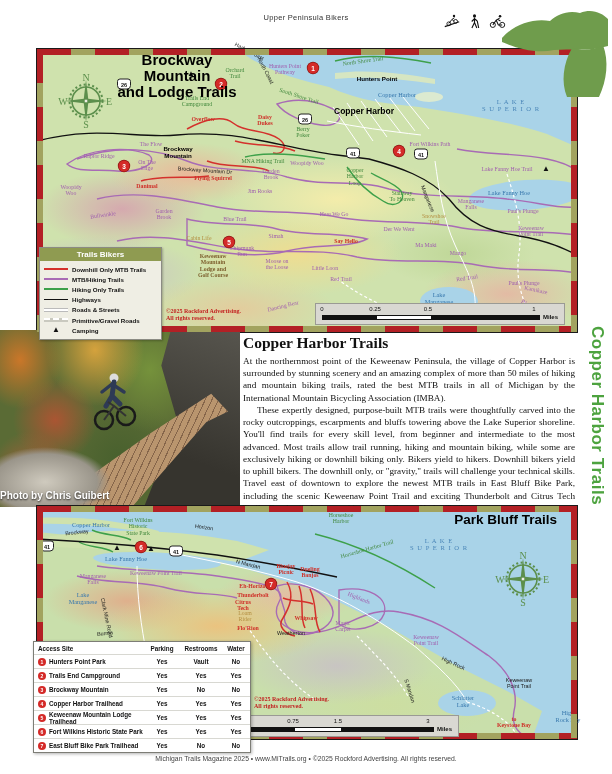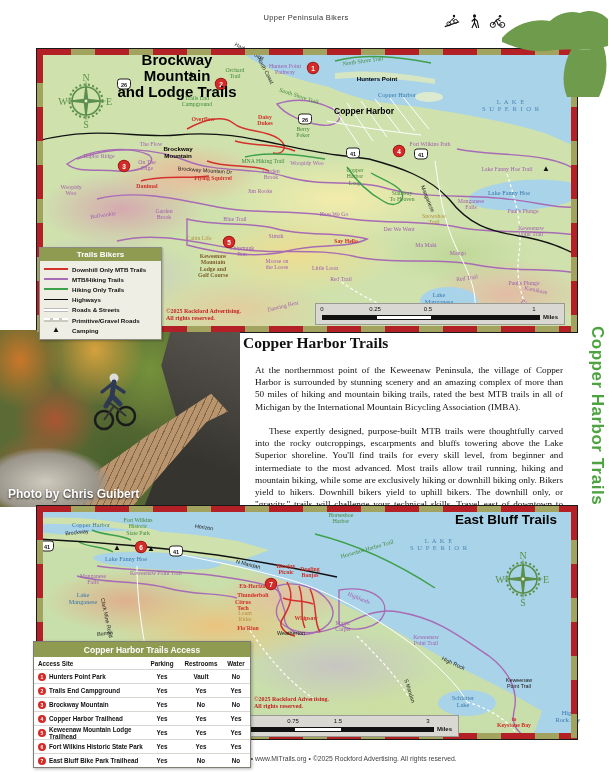--- a/index.html
+++ b/index.html
@@ -102,27 +102,27 @@
      radial-gradient(70px 60px at 200px 150px,rgba(216,140,60,.8),transparent 70%);}
   .rock{position:absolute;right:0;top:0;width:40%;height:100%;
     background:linear-gradient(200deg,#57554e,#36342e 70%);
     clip-path:polygon(28% 0,100% 0,100% 100%,0 100%,35% 52%,18% 20%);}
   .boardwalk{position:absolute;left:0;top:0;width:100%;height:100%;
     background:repeating-linear-gradient(115deg,#b9956e 0 5px,#85654a 5px 6px);
     clip-path:polygon(29% 100%,55% 100%,86% 52%,95% 46%,88% 36%,63% 58%,36% 84%);}
   .rocklight{position:absolute;left:-20px;bottom:-10px;width:130px;height:70px;border-radius:50%;
     background:radial-gradient(closest-side,#cfcabe,#9a958a 80%,transparent);}
   .biker{position:absolute;left:88px;top:42px;z-index:5;}
-  .photo-credit{position:absolute;left:8px;bottom:6px;z-index:6;color:#fff;font-weight:bold;
-    font-size:12px;text-shadow:0 1px 2px rgba(0,0,0,.8);}
+  .photo-credit{position:absolute;left:0;bottom:6px;z-index:6;color:#fff;font-weight:bold;
+    font-size:10px;text-shadow:0 1px 2px rgba(0,0,0,.8);}
   
   .article{position:absolute;left:243px;top:334px;width:332px;z-index:2;
     font-family:"Liberation Serif",serif;color:#111;}
   .article h2{margin:0 0 3px 0;font-size:15.5px;font-family:"Liberation Serif",serif;}
-  .article p{margin:12px;font-size:9.2px;line-height:1.33;text-align:justify;}
+  .article p{margin:0;font-size:9.2px;line-height:1.33;text-align:justify;}
   .article p.indent{text-indent:14px;}
   .side-title{position:absolute;top:326px;right:5px;writing-mode:vertical-rl;z-index:30;
     color:#4da33f;font-weight:bold;font-size:17px;letter-spacing:.5px;}
   
   .access-table{position:absolute;left:33px;top:641px;width:216px;z-index:45;background:#fff;
     border:1px solid #7d7d76;box-shadow:1px 1px 3px rgba(0,0,0,.3);}
   .at-head{background:#8f9b51;color:#fff;font-weight:bold;font-size:8.5px;text-align:center;padding:2.5px 0;}
   .at-grid{width:100%;}
   .at-row{display:flex;align-items:center;height:13px;border-top:1px solid #d8d8d2;}
   .at-row.cols{height:12px;border-top:none;}
@@ -504,21 +504,21 @@
         <span class="lab red" style="left: 477px; top: 227px; transform: translate(-50%, -50%);">↓</span>
         <span class="lab waterlbl" style="left: 531px; top: 211px; transform: translate(-50%, -50%);">High
 Rock Bay</span>
         <div class="mk" style="left: 104px; top: 41px; transform: translate(-50%, -50%);">6</div>
         <div class="mk" style="left: 234px; top: 78px; transform: translate(-50%, -50%);">7</div>
         <div class="shield" style="left: 10px; top: 40px; transform: translate(-50%, -50%);">41</div>
         <div class="shield" style="left: 139px; top: 45px; transform: translate(-50%, -50%);">41</div>
         <span class="camp" style="left: 80px; top: 42px; transform: translate(-50%, -50%);">▲</span>
         <span class="camp" style="left: 114px; top: 43px; transform: translate(-50%, -50%);">▲</span>
       </div>
-    <div class="map-title t2">East Bluff Trails</div>
+    <div class="map-title t2">Park Bluff Trails</div>
     <div class="compass" id="bottom-compass" style="left:458px;top:45px;"><svg width="56" height="56" viewBox="0 0 56 56">
           <circle cx="28" cy="28" r="14" fill="none" stroke="#5c8f4c" stroke-width="1.6"></circle>
           <circle cx="28" cy="28" r="16.5" fill="none" stroke="#5c8f4c" stroke-width="2" stroke-dasharray="2,2.4"></circle>
           <path d="M28,7 L30.5,28 L28,49 L25.5,28 Z" fill="#5c8f4c"></path>
           <path d="M7,28 L28,30.5 L49,28 L28,25.5 Z" fill="#5c8f4c"></path>
           <circle cx="28" cy="28" r="2" fill="#efeee4" stroke="#5c8f4c"></circle>
           <text x="28" y="8" text-anchor="middle" font-size="10" font-family="Liberation Serif, serif" fill="#5c8f4c">N</text>
           <text x="51" y="31.5" text-anchor="middle" font-size="10" font-family="Liberation Serif, serif" fill="#5c8f4c">E</text>
           <text x="28" y="55" text-anchor="middle" font-size="10" font-family="Liberation Serif, serif" fill="#5c8f4c">S</text>
           <text x="5" y="31.5" text-anchor="middle" font-size="10" font-family="Liberation Serif, serif" fill="#5c8f4c">W</text>
@@ -541,21 +541,20 @@
           <span class="sb-unit">Miles</span>
         </div>
       </div>
     <div class="fe fe-h fe-top"></div>
     <div class="fe fe-h fe-bottom"></div>
     <div class="fe fe-v fe-left"></div>
     <div class="fe fe-v fe-right"></div>
   </div>
 
   <div class="access-table">
-    <div class="at-head">Copper Harbor Trails Access</div>
     <div class="at-grid" id="at-grid">
         <div class="at-row cols">
           <div class="at-c site">Access Site</div>
           <div class="at-c c1">Parking</div>
           <div class="at-c c2">Restrooms</div>
           <div class="at-c c3">Water</div>
         </div>
         <div class="at-row">
           <div class="at-c site">
             <span class="num">1</span>

